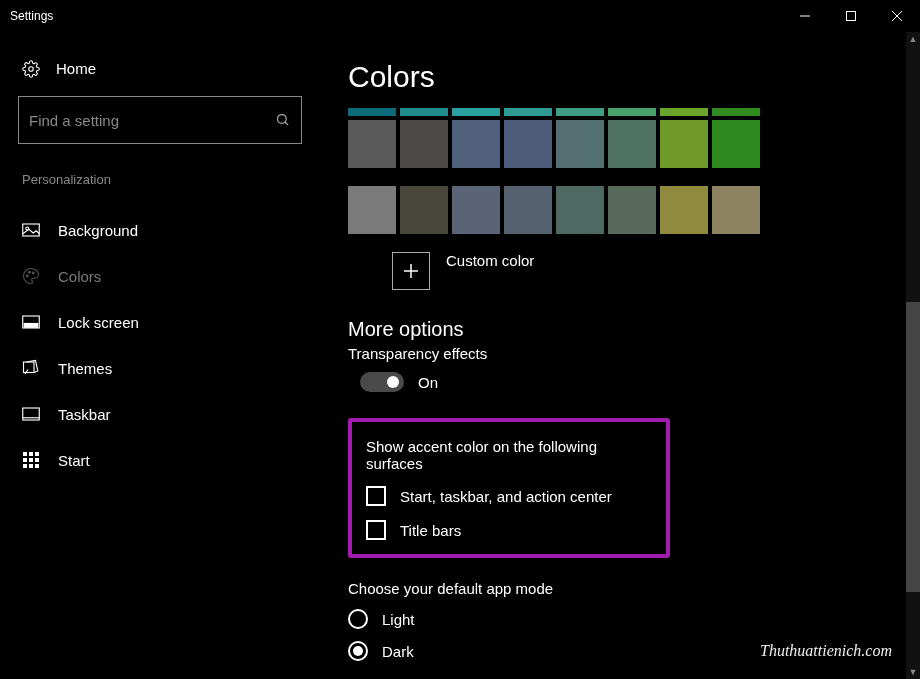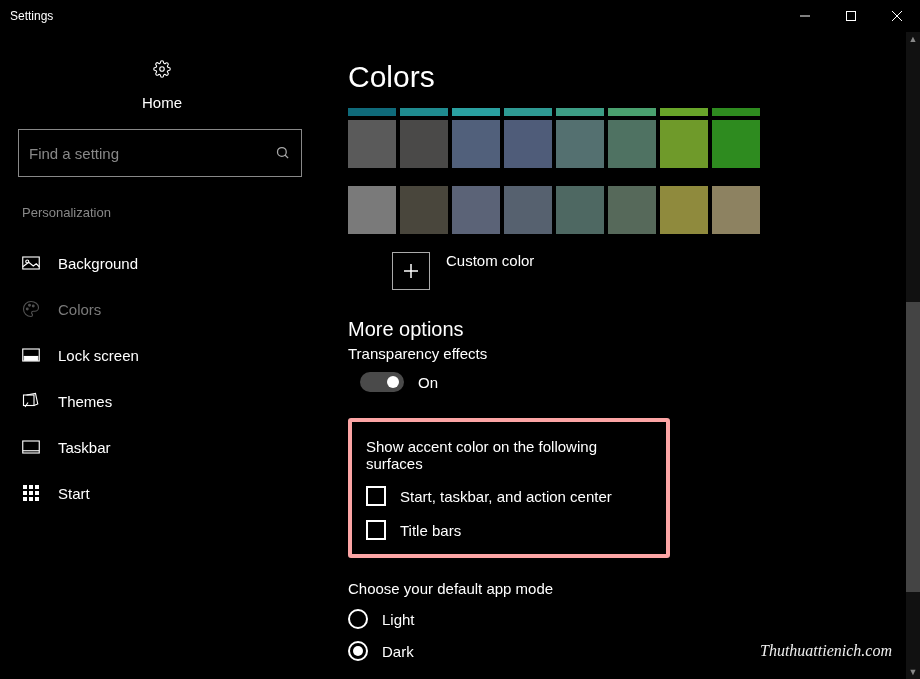--- a/index.html
+++ b/index.html
@@ -8,21 +8,21 @@
 .window { width: 920px; height: 679px; display: flex; flex-direction: column; background: #000; }
 
 .titlebar { height: 32px; display: flex; align-items: center; padding-left: 10px; color: #fff; font-size: 12px; }
 .titlebar .spacer { flex: 1; }
 .titlebar .winbtn { width: 46px; height: 32px; display: flex; align-items: center; justify-content: center; color: #fff; font-size: 10px; }
 .titlebar .winbtn svg { stroke: #fff; }
 
 .body { flex: 1; display: flex; min-height: 0; }
 
 .sidebar { width: 320px; padding-top: 28px; padding-left: 18px; padding-right: 18px; display: flex; flex-direction: column; }
-.home-row { display: flex; align-items: center; gap: 16px; color: #fff; font-size: 15px; margin-bottom: 18px; padding-left: 4px; flex-direction: column; }
+.home-row { display: flex; align-items: flex-start; gap: 16px; color: #fff; font-size: 15px; margin-bottom: 18px; padding-left: 4px; }
 .home-row .icon { width: 18px; height: 18px; display: flex; align-items: center; justify-content: center; }
 .search-box { display: flex; align-items: center; border: 1px solid #888; height: 48px; padding: 0 10px; color: #999; font-size: 15px; margin-bottom: 28px; }
 .search-box input { flex: 1; background: transparent; border: none; outline: none; color: #fff; font-size: 15px; }
 .search-box input::placeholder { color: #888; }
 .search-box .sicon { width: 16px; height: 16px; }
 
 .cat-title { color: #888; font-size: 13px; margin-bottom: 20px; padding-left: 4px; }
 
 .navitem { display: flex; align-items: center; gap: 18px; height: 46px; padding-left: 4px; font-size: 15px; color: #fff; }
 .navitem.active { color: #7a7a7a; position: relative; }
@@ -42,21 +42,21 @@
 .custom-row .label { font-size: 15px; }
 
 .section-head { font-size: 20px; font-weight: 400; margin-bottom: 4px; }
 .subhead { font-size: 15px; margin-bottom: 10px; }
 
 .toggle-row { display: flex; align-items: center; gap: 14px; margin-bottom: 26px; margin-left: 12px; }
 .toggle { width: 44px; height: 20px; border-radius: 10px; background: #4a4a4a; position: relative; }
 .toggle .knob { position: absolute; width: 12px; height: 12px; border-radius: 50%; background: #fff; top: 4px; right: 5px; }
 .toggle-row .lbl { font-size: 15px; }
 
-.highlight-box { border: 4px solid #fca5a5; border-radius: 3px; padding: 16px 14px 14px 14px; width: 322px; margin-bottom: 22px; }
+.highlight-box { border: 4px solid #a21caf; border-radius: 3px; padding: 16px 14px 14px 14px; width: 322px; margin-bottom: 22px; }
 .checkbox-row { display: flex; align-items: center; gap: 14px; margin-top: 14px; }
 .checkbox-row:first-of-type { margin-top: 16px; }
 .cb { width: 20px; height: 20px; border: 2px solid #fff; }
 .checkbox-row .lbl { font-size: 15px; }
 
 .radio-row { display: flex; align-items: center; gap: 14px; margin-top: 12px; }
 .radio { width: 20px; height: 20px; border: 2px solid #fff; border-radius: 50%; display: flex; align-items: center; justify-content: center; }
 .radio .dot { width: 10px; height: 10px; border-radius: 50%; background: #fff; }
 .radio-row .lbl { font-size: 15px; }
 

